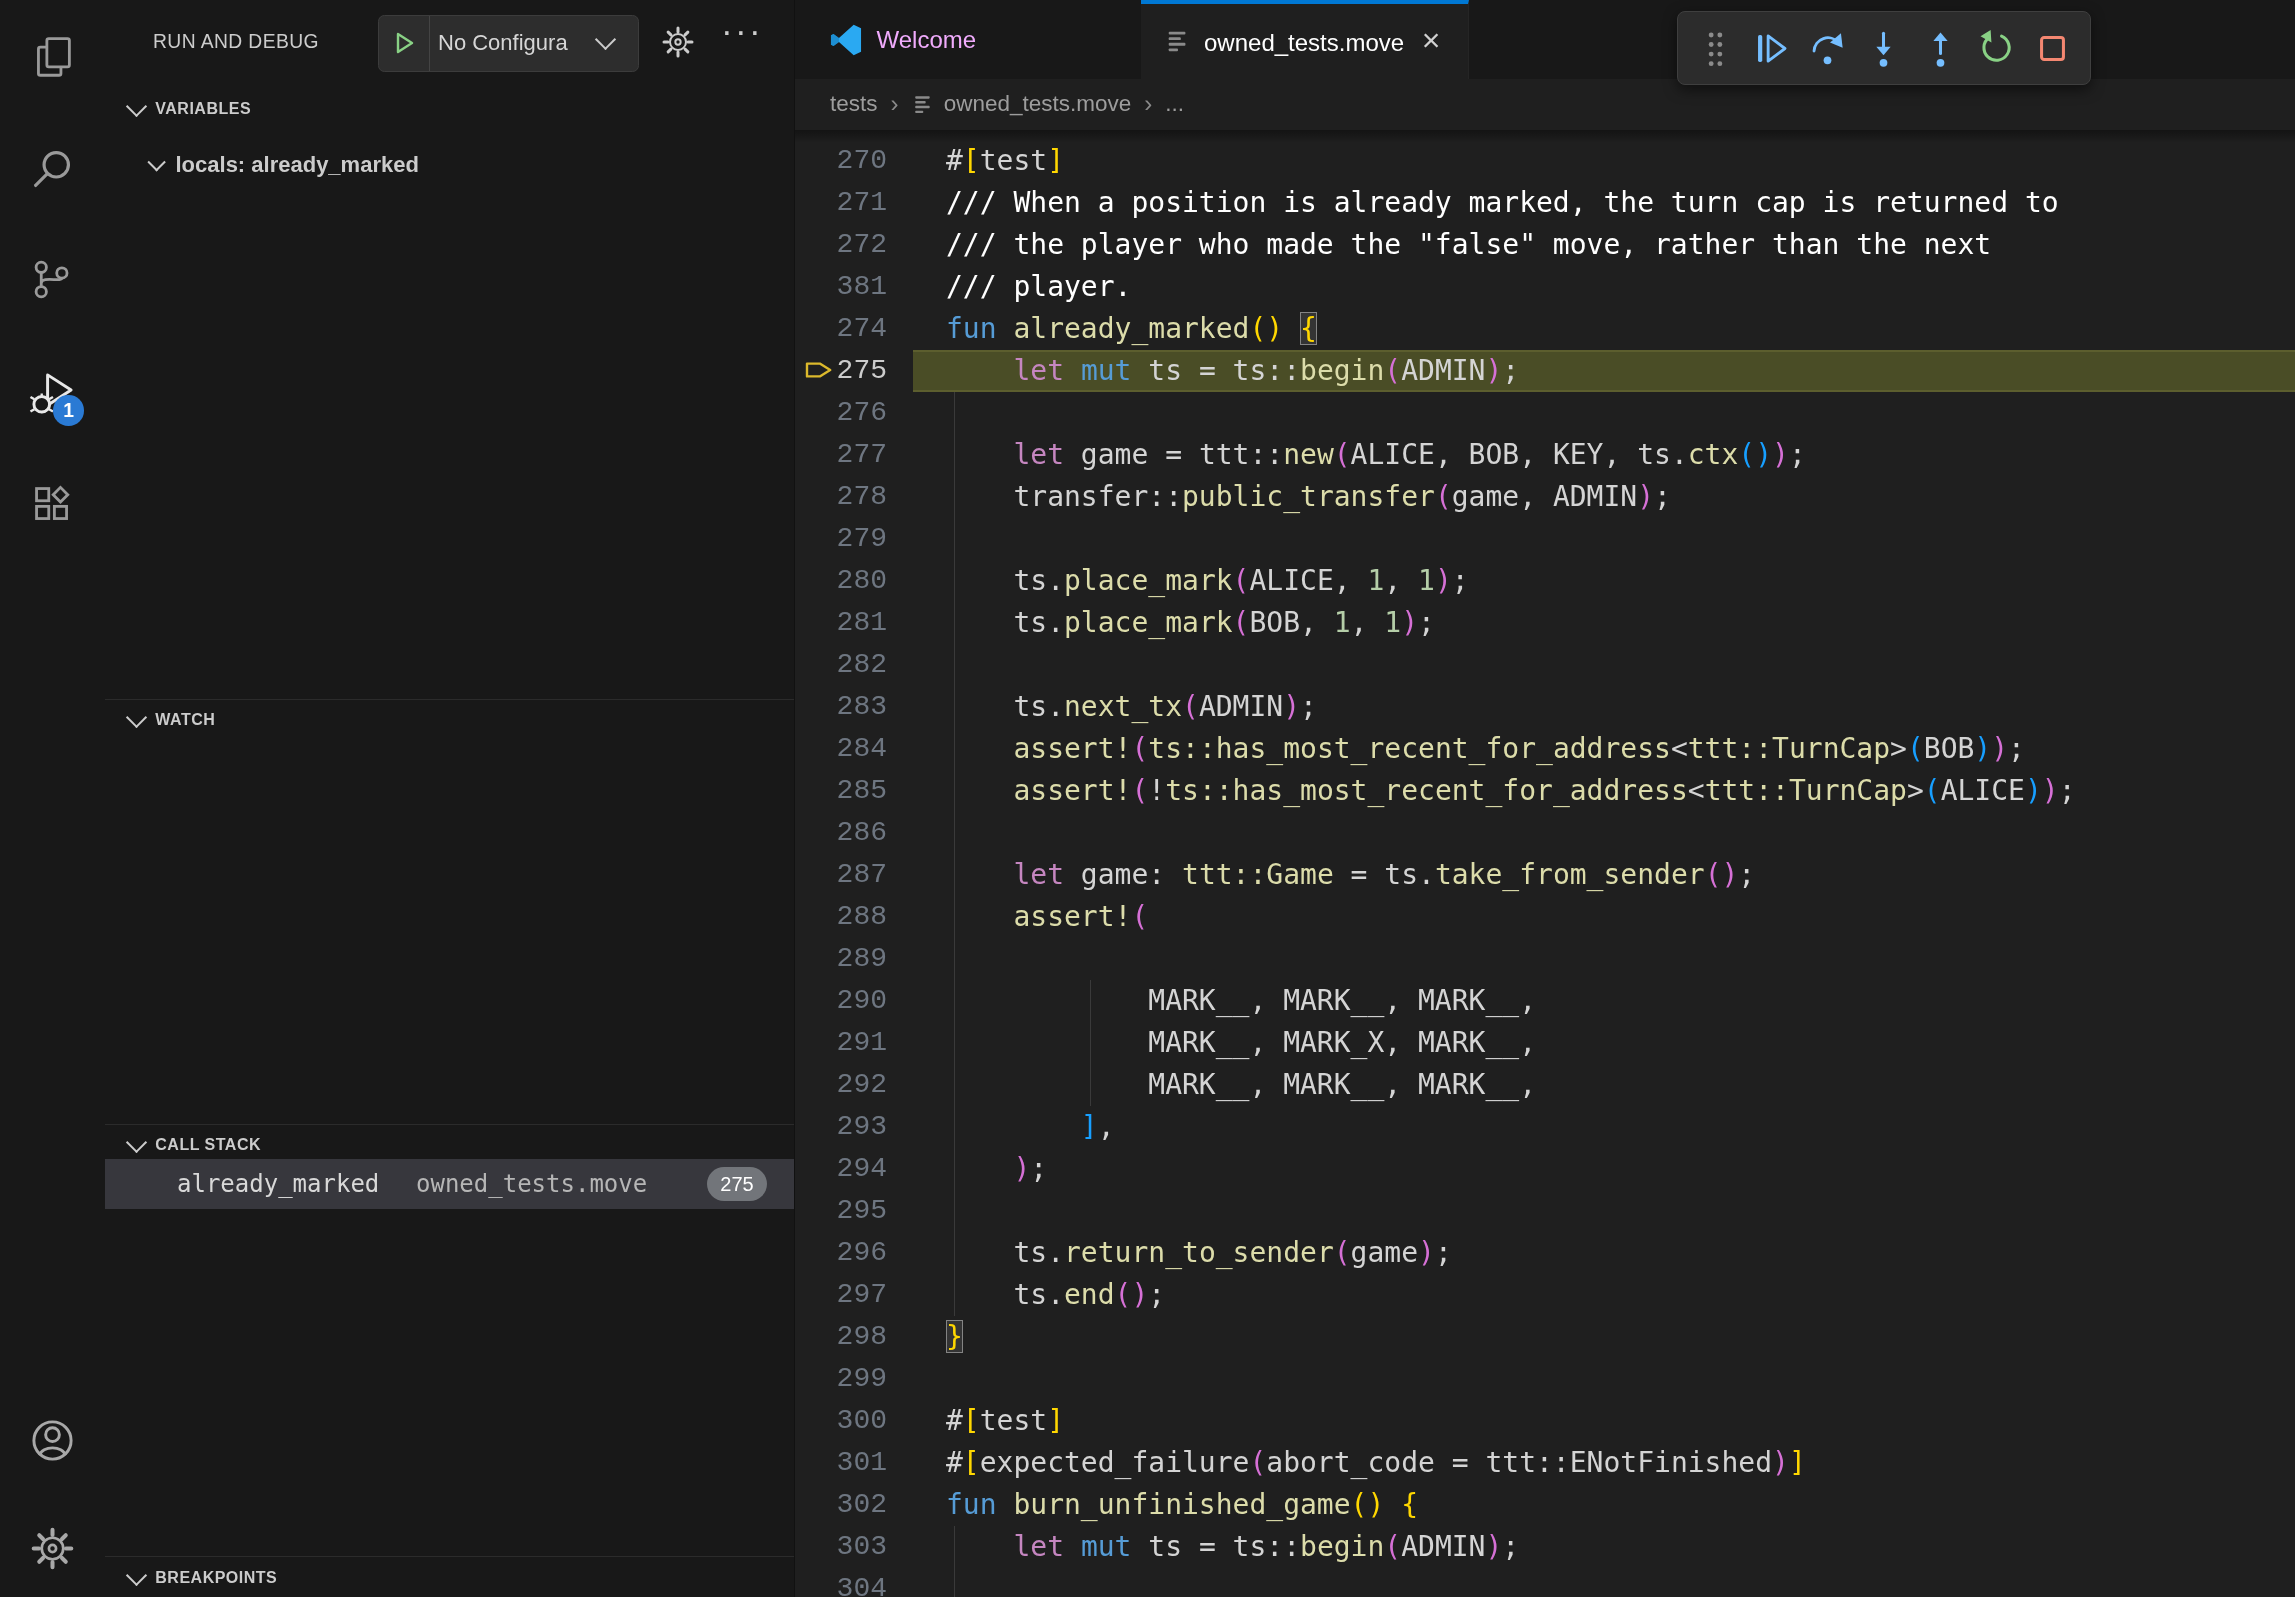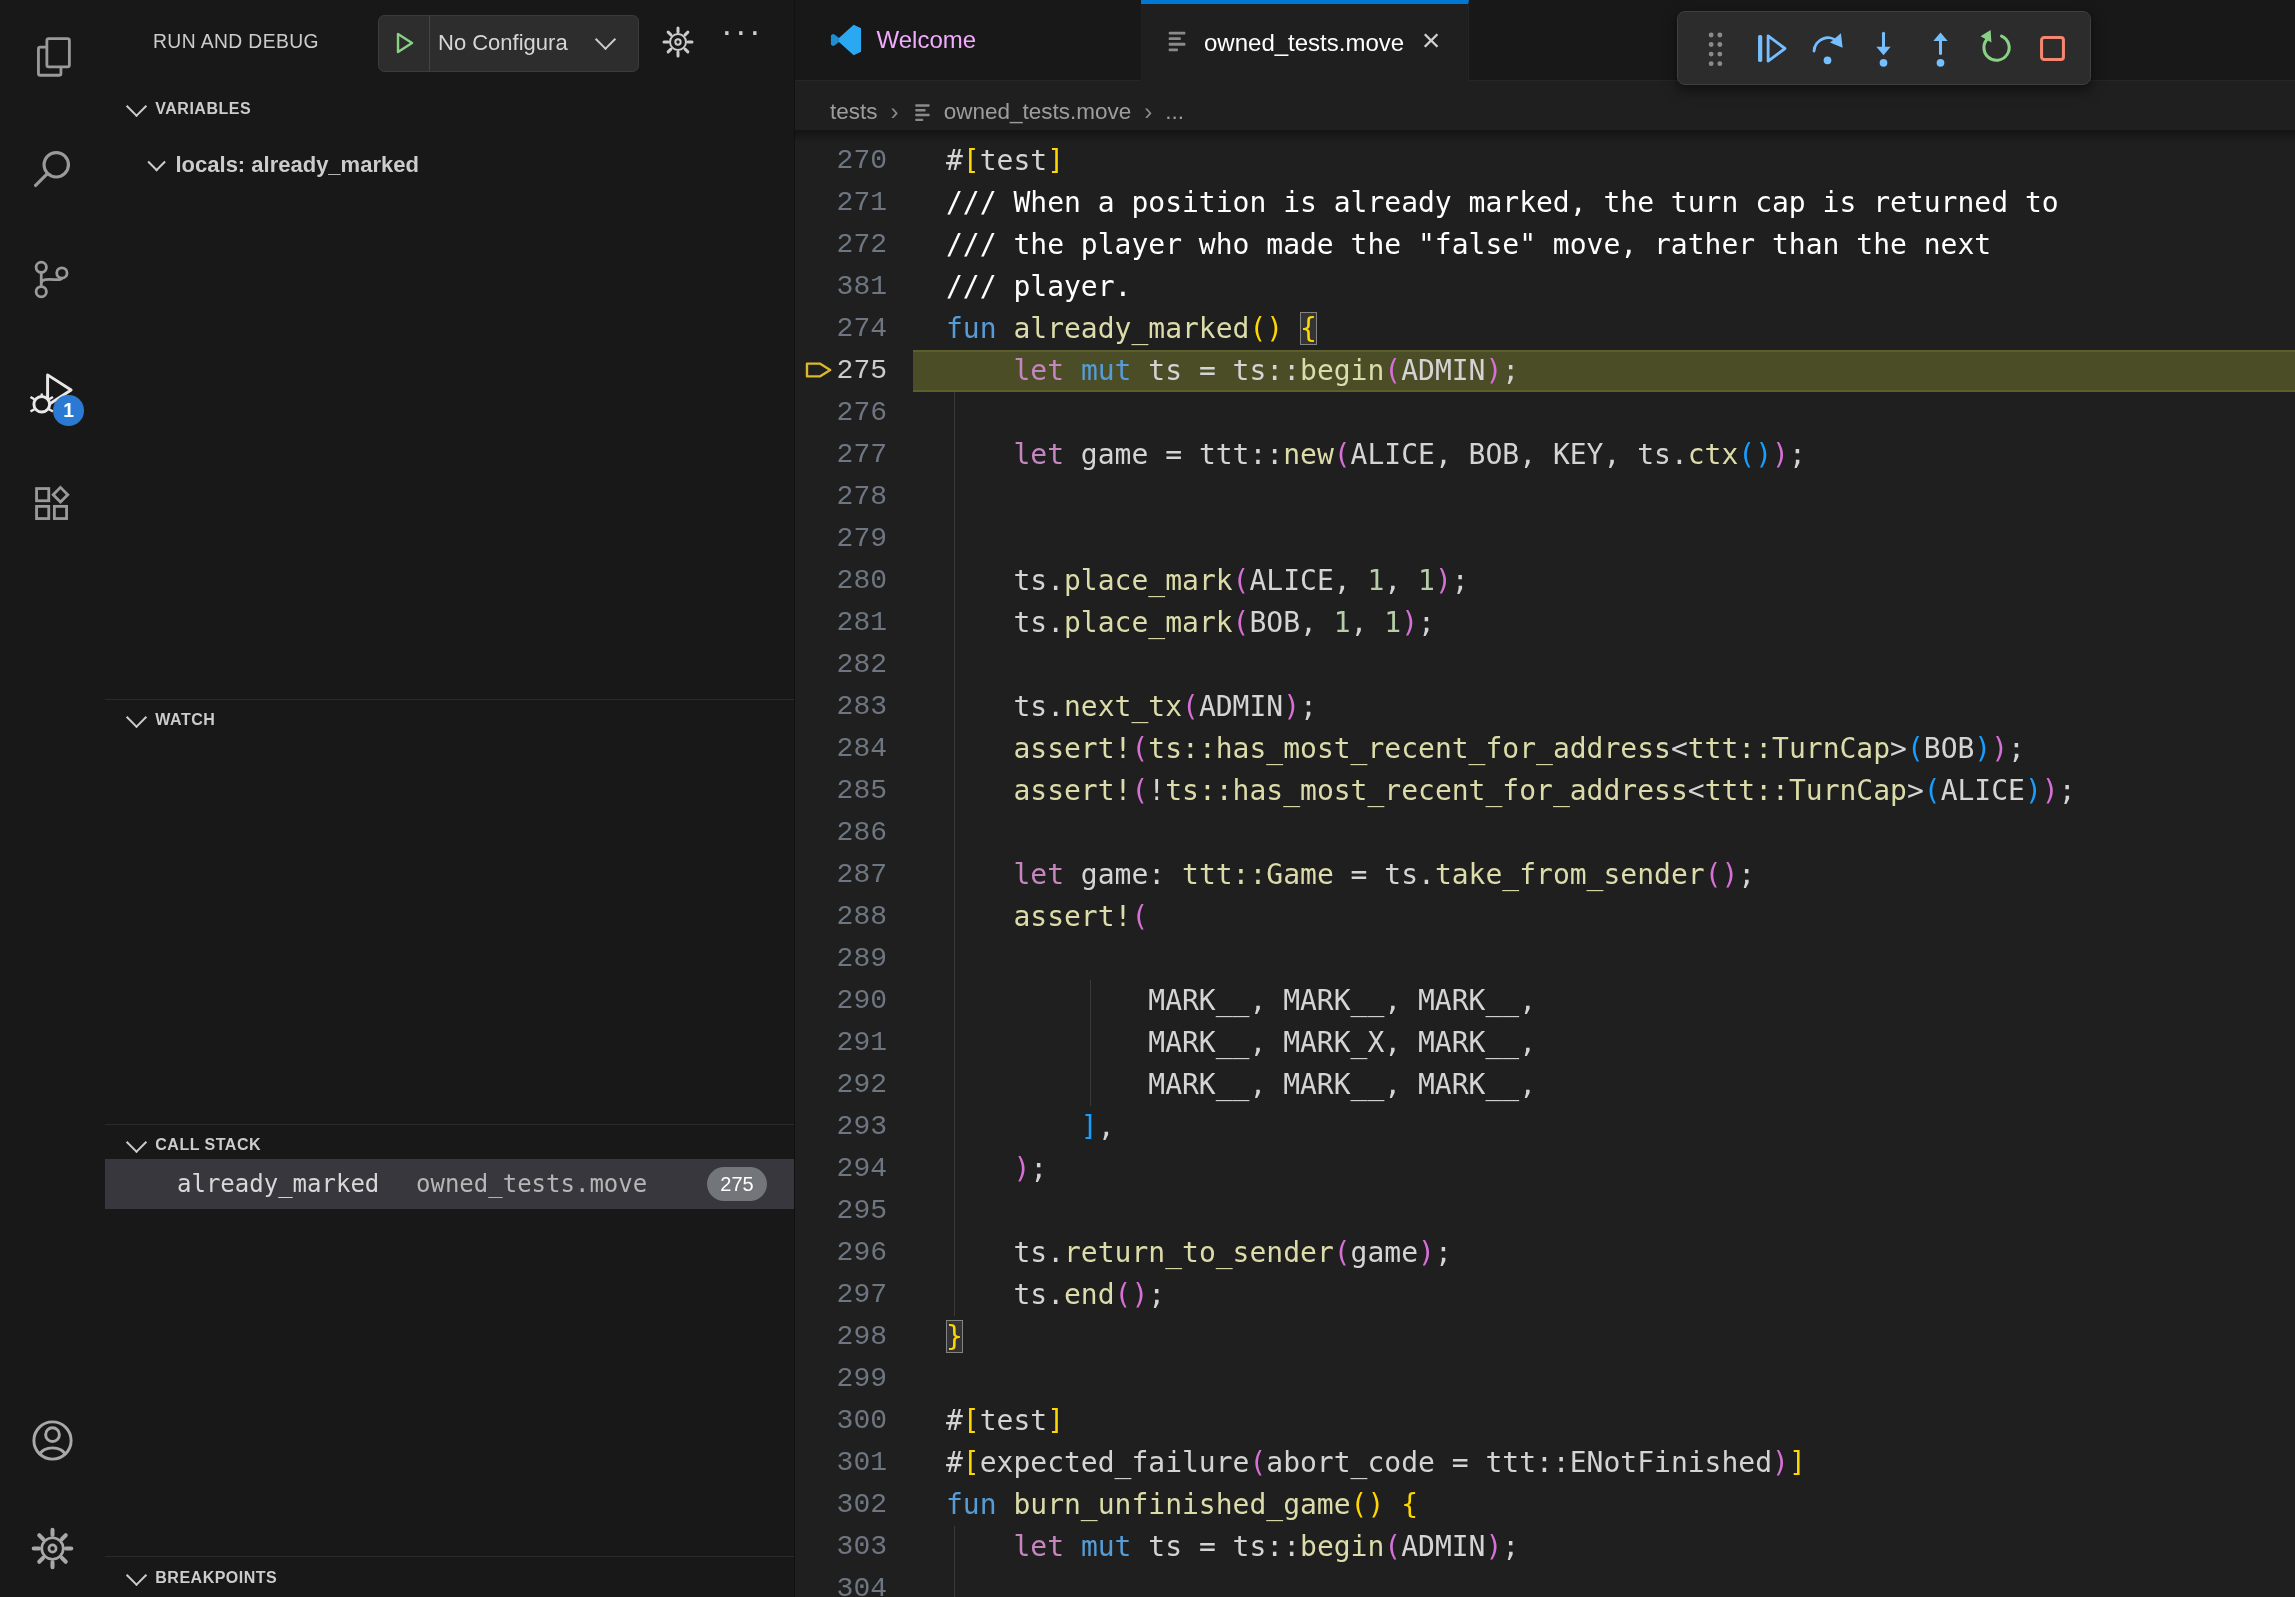--- a/index.html
+++ b/index.html
@@ -49,21 +49,21 @@
   .tabstrip{position:absolute;left:0;top:0;width:100%;height:80px;background:#181818;border-bottom:0.8px solid #252525;}
   .tab{position:absolute;top:0;height:80px;display:flex;align-items:center;padding:0;cursor:pointer;}
   .tab-welcome{left:8px;width:346px;border-right:0.8px solid #252525;color:#f0abfc;}
   .tab-welcome .tab-icon{margin-left:27px;margin-right:14.5px;}
   .tab-active{left:346px;width:328px;background:#1f1f1f;color:#ffffff;border-right:0.8px solid #252525;height:81px;
               border-top:4px solid #0078d4;box-sizing:border-box;}
   .tab-active .tab-icon{margin-left:24px;margin-right:13px;margin-top:-3.2px;}
   .tab-label{font-size:24px;white-space:nowrap;}
   .tab-close{margin-left:17.7px;margin-top:-4.8px;font-size:32px;color:#d0d0d0;cursor:pointer;}
 
-  .breadcrumb{position:absolute;left:0;top:87px;width:100%;height:49px;display:flex;align-items:center;
+  .breadcrumb{position:absolute;left:0;top:79px;width:100%;height:49px;display:flex;align-items:center;
               padding-left:35px;box-sizing:border-box;font-size:22.5px;color:#9d9d9d;background:#1f1f1f;}
   .bc-sep{margin:0 13px;font-size:24px;color:#8a8a8a;}
   .bc-icon{margin-right:9.7px;margin-top:1.6px;}
   .scroll-shadow{position:absolute;left:0;top:130px;width:100%;height:13px;z-index:3;
                  background:linear-gradient(rgba(0,0,0,.38),rgba(0,0,0,0));pointer-events:none;}
 
   
   .dbg-toolbar{position:absolute;left:882px;top:11.3px;width:402px;height:72px;background:#2c2c2c;
                border:0.8px solid #3f3f3f;border-radius:8px;box-shadow:0 4.8px 13px rgba(0,0,0,.5);
                display:flex;align-items:center;justify-content:space-evenly;z-index:5;padding:0 4.8px;}
@@ -326,21 +326,21 @@
 
   <div class="code" id="code">
       <div class="code-line"><span class="gutter">270</span><span class="line-text"><span class="tk tk-txt">#</span><span class="tk tk-b1">[</span><span class="tk tk-txt">test</span><span class="tk tk-b1">]</span></span></div>
       <div class="code-line"><span class="gutter">271</span><span class="line-text"><span class="tk tk-cm">/// When a position is already marked, the turn cap is returned to</span></span></div>
       <div class="code-line"><span class="gutter">272</span><span class="line-text"><span class="tk tk-cm">/// the player who made the "false" move, rather than the next</span></span></div>
       <div class="code-line"><span class="gutter">381</span><span class="line-text"><span class="tk tk-cm">/// player.</span></span></div>
       <div class="code-line"><span class="gutter">274</span><span class="line-text"><span class="tk tk-kwb">fun</span><span class="tk tk-txt"> </span><span class="tk tk-fn">already_marked</span><span class="tk tk-b1">(</span><span class="tk tk-b1">)</span><span class="tk tk-txt"> </span><span class="tk tk-b1m">{</span></span></div>
       <div class="code-line current"><div class="hl-bar"></div><span class="gutter">275</span><span class="line-text"><span class="tk tk-txt">    </span><span class="tk tk-kwp">let</span><span class="tk tk-txt"> </span><span class="tk tk-kwb">mut</span><span class="tk tk-txt"> ts = ts::</span><span class="tk tk-fn">begin</span><span class="tk tk-b2">(</span><span class="tk tk-txt">ADMIN</span><span class="tk tk-b2">)</span><span class="tk tk-txt">;</span></span></div>
       <div class="code-line"><span class="guide" style="left: 159px;"></span><span class="gutter">276</span><span class="line-text"></span></div>
       <div class="code-line"><span class="guide" style="left: 159px;"></span><span class="gutter">277</span><span class="line-text"><span class="tk tk-txt">    </span><span class="tk tk-kwp">let</span><span class="tk tk-txt"> game = ttt::</span><span class="tk tk-fn">new</span><span class="tk tk-b2">(</span><span class="tk tk-txt">ALICE, BOB, KEY, ts.</span><span class="tk tk-fn">ctx</span><span class="tk tk-b3">(</span><span class="tk tk-b3">)</span><span class="tk tk-b2">)</span><span class="tk tk-txt">;</span></span></div>
-      <div class="code-line"><span class="guide" style="left: 159px;"></span><span class="gutter">278</span></div>
+      <div class="code-line"><span class="guide" style="left: 159px;"></span><span class="gutter">278</span><span class="line-text"><span class="tk tk-txt">    transfer::</span><span class="tk tk-fn">public_transfer</span><span class="tk tk-b2">(</span><span class="tk tk-txt">game, ADMIN</span><span class="tk tk-b2">)</span><span class="tk tk-txt">;</span></span></div>
       <div class="code-line"><span class="guide" style="left: 159px;"></span><span class="gutter">279</span><span class="line-text"></span></div>
       <div class="code-line"><span class="guide" style="left: 159px;"></span><span class="gutter">280</span><span class="line-text"><span class="tk tk-txt">    ts.</span><span class="tk tk-fn">place_mark</span><span class="tk tk-b2">(</span><span class="tk tk-txt">ALICE, </span><span class="tk tk-num">1</span><span class="tk tk-txt">, </span><span class="tk tk-num">1</span><span class="tk tk-b2">)</span><span class="tk tk-txt">;</span></span></div>
       <div class="code-line"><span class="guide" style="left: 159px;"></span><span class="gutter">281</span><span class="line-text"><span class="tk tk-txt">    ts.</span><span class="tk tk-fn">place_mark</span><span class="tk tk-b2">(</span><span class="tk tk-txt">BOB, </span><span class="tk tk-num">1</span><span class="tk tk-txt">, </span><span class="tk tk-num">1</span><span class="tk tk-b2">)</span><span class="tk tk-txt">;</span></span></div>
       <div class="code-line"><span class="guide" style="left: 159px;"></span><span class="gutter">282</span><span class="line-text"></span></div>
       <div class="code-line"><span class="guide" style="left: 159px;"></span><span class="gutter">283</span><span class="line-text"><span class="tk tk-txt">    ts.</span><span class="tk tk-fn">next_tx</span><span class="tk tk-b2">(</span><span class="tk tk-txt">ADMIN</span><span class="tk tk-b2">)</span><span class="tk tk-txt">;</span></span></div>
       <div class="code-line"><span class="guide" style="left: 159px;"></span><span class="gutter">284</span><span class="line-text"><span class="tk tk-txt">    </span><span class="tk tk-fn">assert!</span><span class="tk tk-b2">(</span><span class="tk tk-fn">ts::has_most_recent_for_address</span><span class="tk tk-txt">&lt;</span><span class="tk tk-fn">ttt::TurnCap</span><span class="tk tk-txt">&gt;</span><span class="tk tk-b3">(</span><span class="tk tk-txt">BOB</span><span class="tk tk-b3">)</span><span class="tk tk-b2">)</span><span class="tk tk-txt">;</span></span></div>
       <div class="code-line"><span class="guide" style="left: 159px;"></span><span class="gutter">285</span><span class="line-text"><span class="tk tk-txt">    </span><span class="tk tk-fn">assert!</span><span class="tk tk-b2">(</span><span class="tk tk-txt">!</span><span class="tk tk-fn">ts::has_most_recent_for_address</span><span class="tk tk-txt">&lt;</span><span class="tk tk-fn">ttt::TurnCap</span><span class="tk tk-txt">&gt;</span><span class="tk tk-b3">(</span><span class="tk tk-txt">ALICE</span><span class="tk tk-b3">)</span><span class="tk tk-b2">)</span><span class="tk tk-txt">;</span></span></div>
       <div class="code-line"><span class="guide" style="left: 159px;"></span><span class="gutter">286</span><span class="line-text"></span></div>
       <div class="code-line"><span class="guide" style="left: 159px;"></span><span class="gutter">287</span><span class="line-text"><span class="tk tk-txt">    </span><span class="tk tk-kwp">let</span><span class="tk tk-txt"> game: </span><span class="tk tk-fn">ttt::Game</span><span class="tk tk-txt"> = ts.</span><span class="tk tk-fn">take_from_sender</span><span class="tk tk-b2">(</span><span class="tk tk-b2">)</span><span class="tk tk-txt">;</span></span></div>
       <div class="code-line"><span class="guide" style="left: 159px;"></span><span class="gutter">288</span><span class="line-text"><span class="tk tk-txt">    </span><span class="tk tk-fn">assert!</span><span class="tk tk-b2">(</span></span></div>

